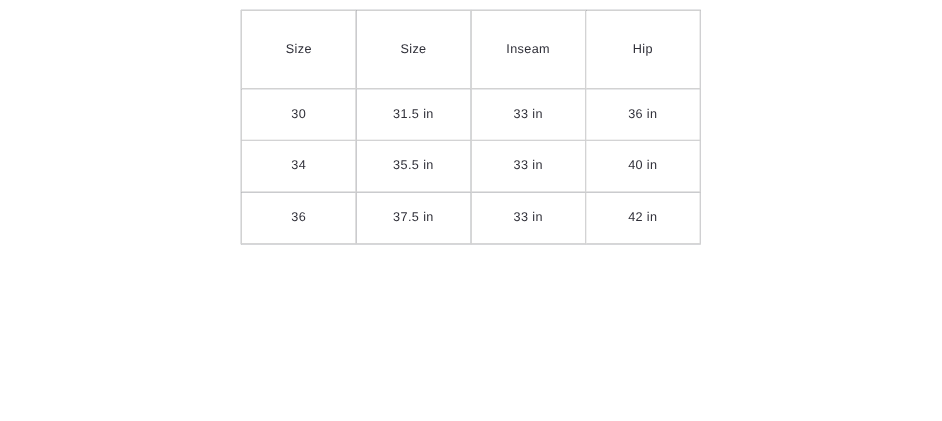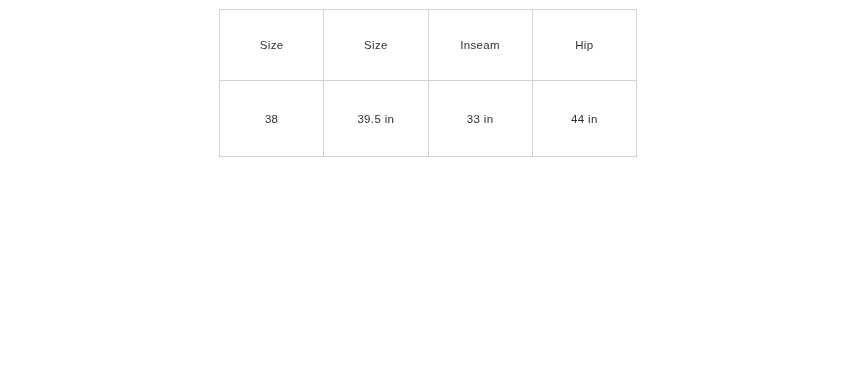--- a/index.html
+++ b/index.html
@@ -86,23 +86,35 @@
       <thead>
         <tr>
           <th>Size</th>
           <th>Size</th>
           <th>Inseam</th>
           <th>Hip</th>
         </tr>
       </thead>
 
       <tbody>
-        <tr class="row-tall">
-          <td>38</td>
-          <td>39.5 in</td>
+        <tr class="row-normal">
+          <td>30</td>
+          <td>31.5 in</td>
           <td>33 in</td>
-          <td>44 in</td>
+          <td>36 in</td>
+        </tr>
+        <tr class="row-normal">
+          <td>34</td>
+          <td>35.5 in</td>
+          <td>33 in</td>
+          <td>40 in</td>
+        </tr>
+        <tr class="row-normal">
+          <td>36</td>
+          <td>37.5 in</td>
+          <td>33 in</td>
+          <td>42 in</td>
         </tr>
       </tbody>
     </table>
   </div>
 
 </div>
 
 </body></html>

